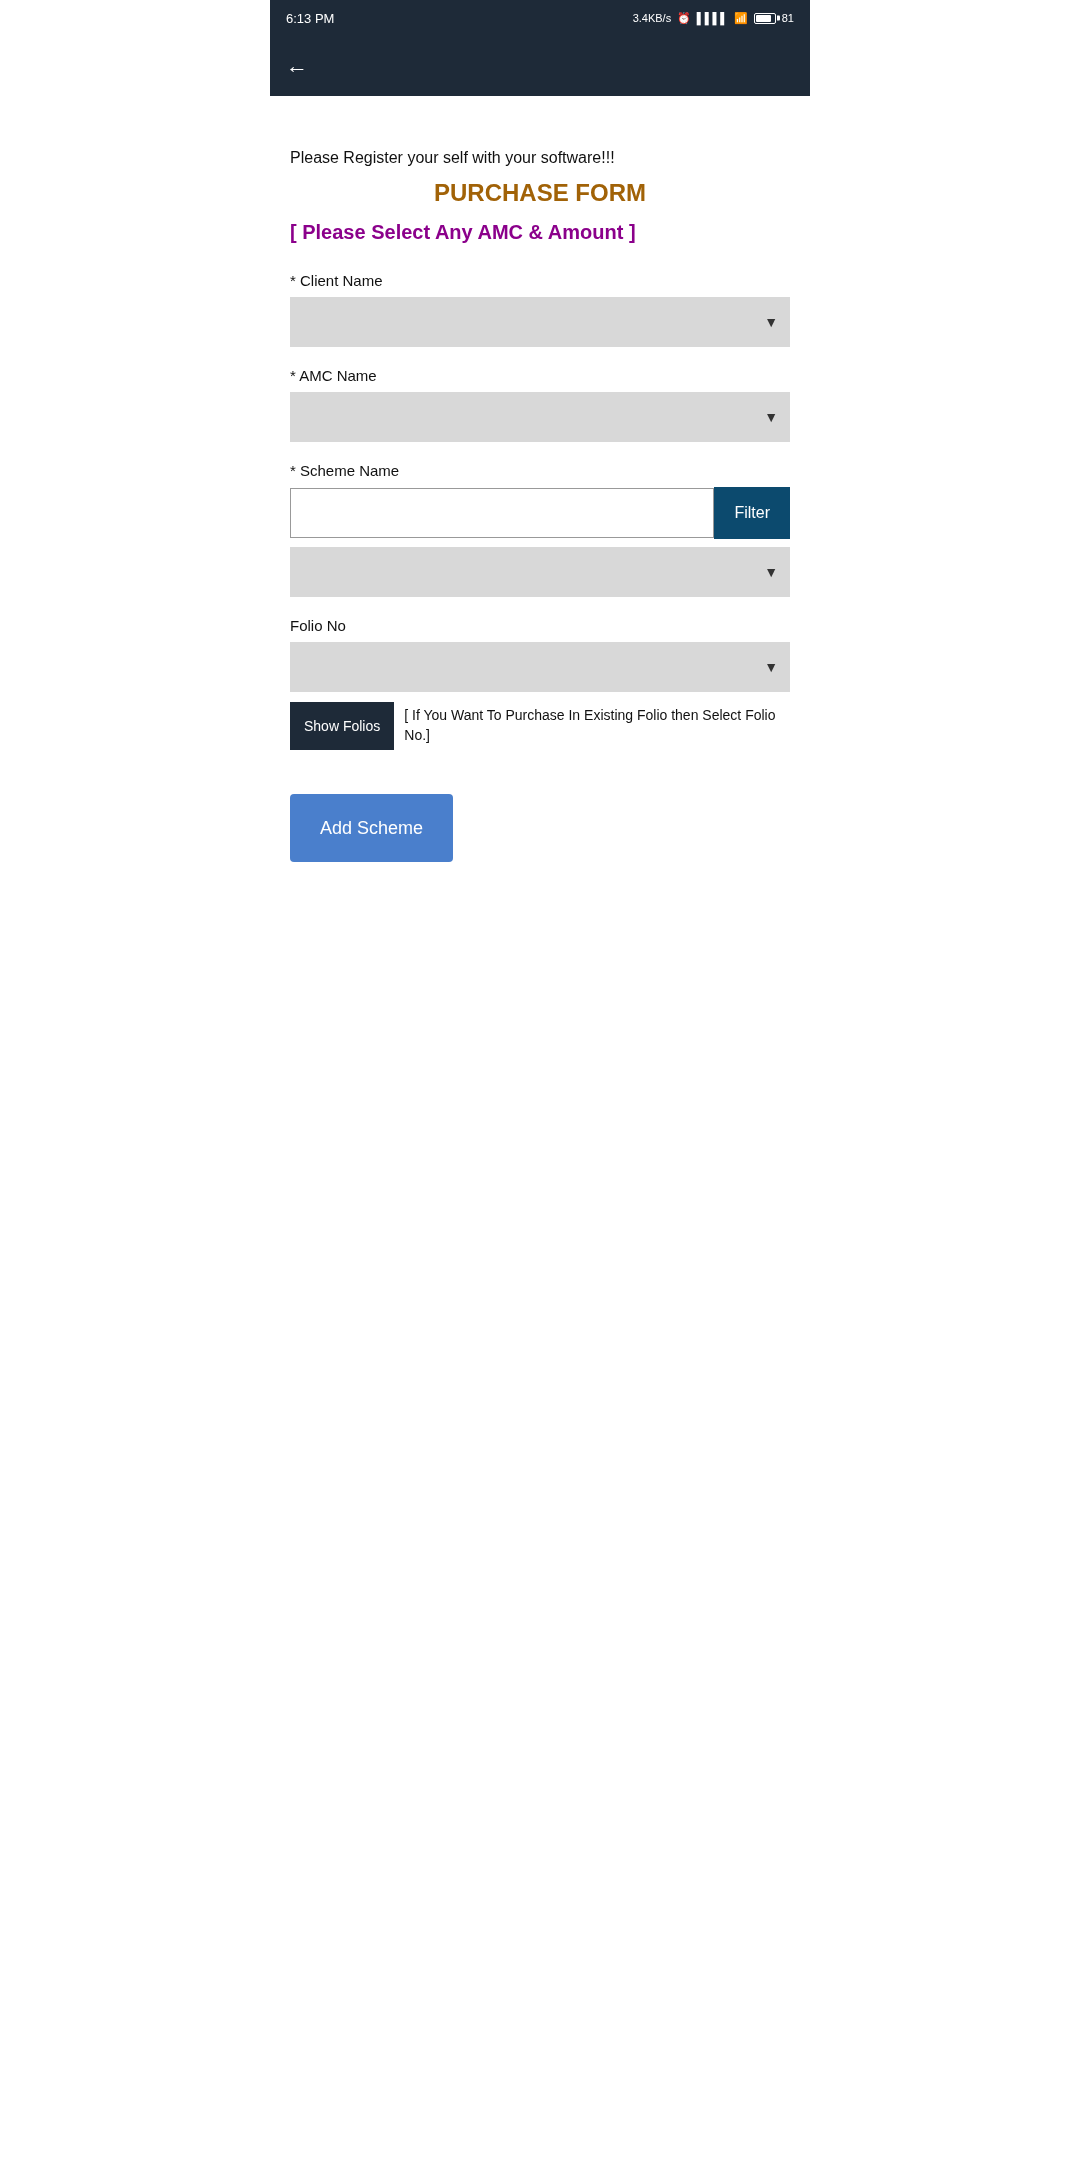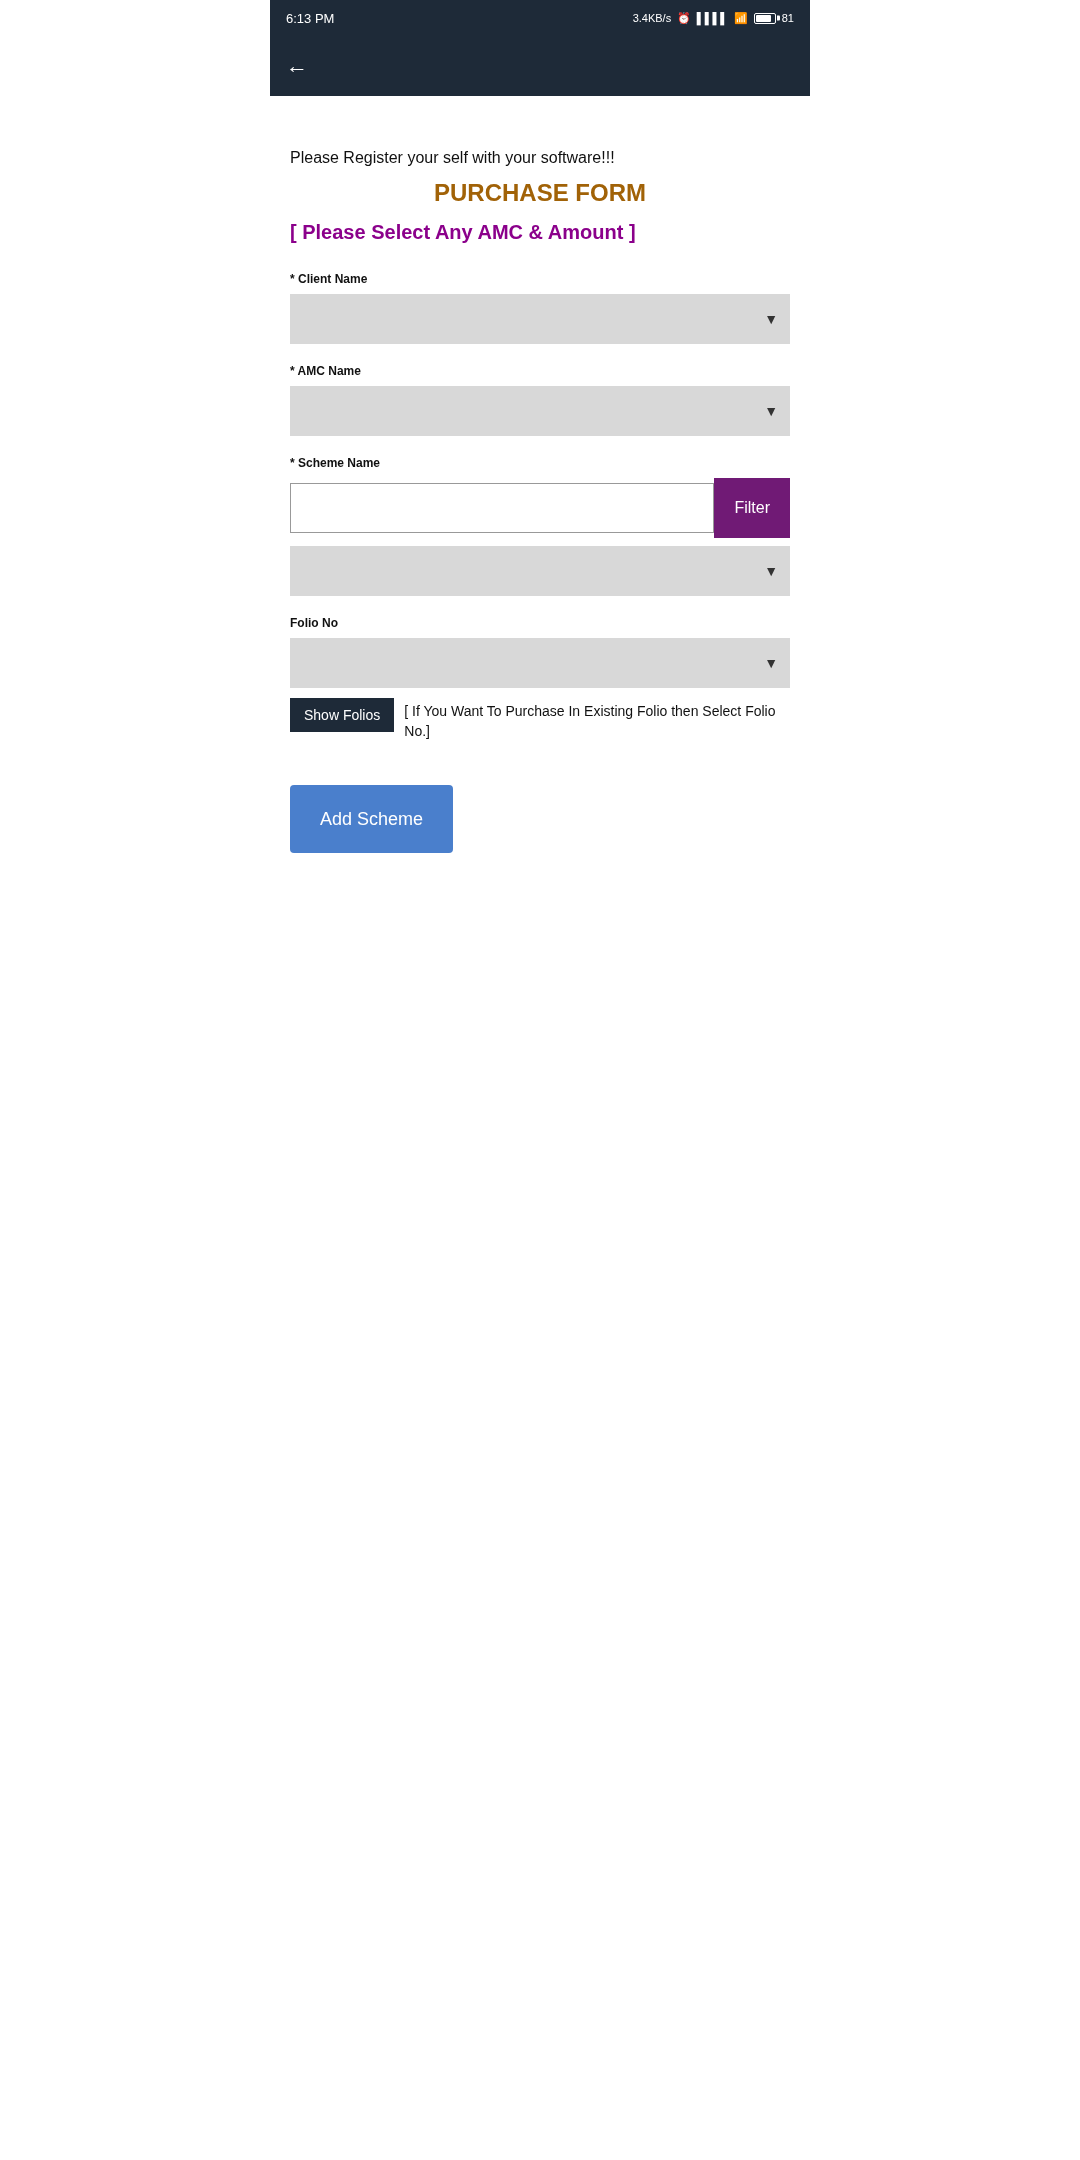--- a/index.html
+++ b/index.html
@@ -85,22 +85,22 @@
       color: #8B008B;
       text-align: left;
       margin-bottom: 28px;
     }
 
     .form-section {
       margin-bottom: 20px;
     }
 
     .field-label {
-      font-size: 12px;
-      font-weight: bold;
+      font-size: 15px;
+      font-weight: normal;
       color: #111111;
       margin-bottom: 8px;
     }
 
     
     .dropdown-field {
       width: 100%;
       background: #d8d8d8;
       border: none;
       height: 50px;
@@ -166,43 +166,43 @@
       border: 1px solid #999;
       height: 50px;
       padding: 0 12px;
       font-size: 15px;
       width: 260px;
       background: #fff;
       flex: 1;
     }
 
     .filter-btn {
-      background: #701a75;
-      color: #ffffff;
-      border: none;
-      height: 60px;
+      background: #0c4a6e;
+      color: #ffffff;
+      border: none;
+      height: 52px;
       padding: 0 20px;
       font-size: 16px;
       cursor: pointer;
       white-space: nowrap;
     }
 
     
     .folio-info-row {
       display: flex;
       align-items: flex-start;
       gap: 10px;
       margin-top: 10px;
     }
 
     .show-folios-btn {
       background: #1e2a38;
       color: #ffffff;
       border: none;
-      height: 34px;
+      height: 48px;
       padding: 0 14px;
       font-size: 14px;
       cursor: pointer;
       white-space: nowrap;
       flex-shrink: 0;
     }
 
     .folio-hint {
       font-size: 14px;
       color: #111;

